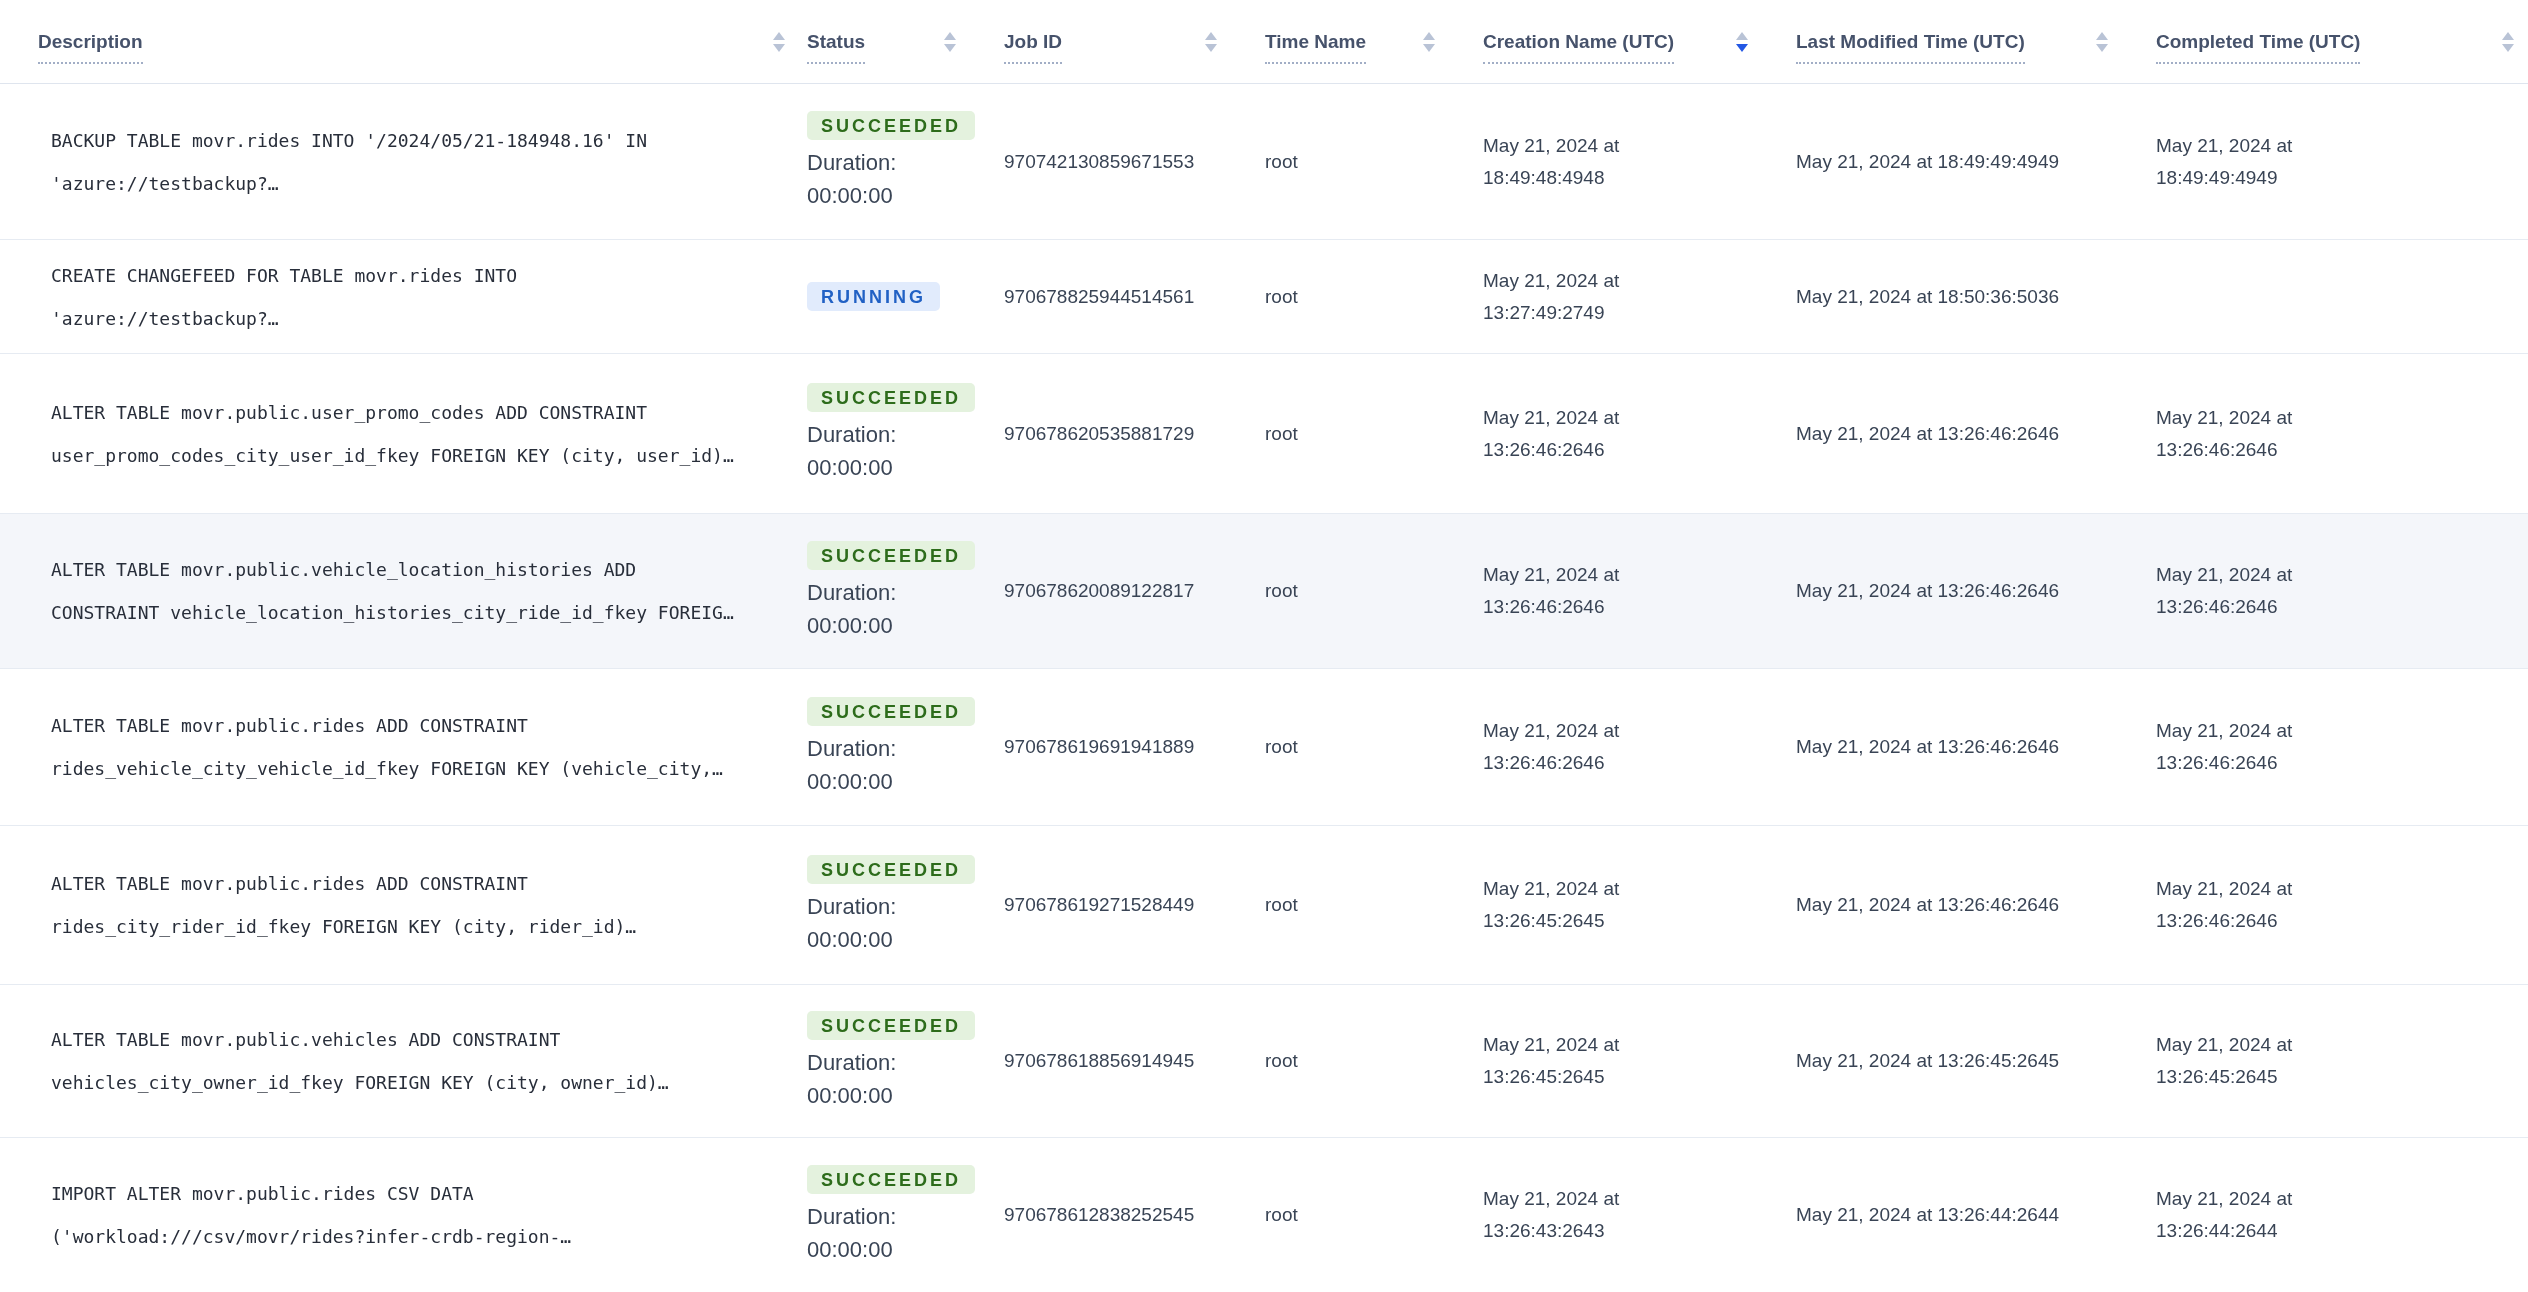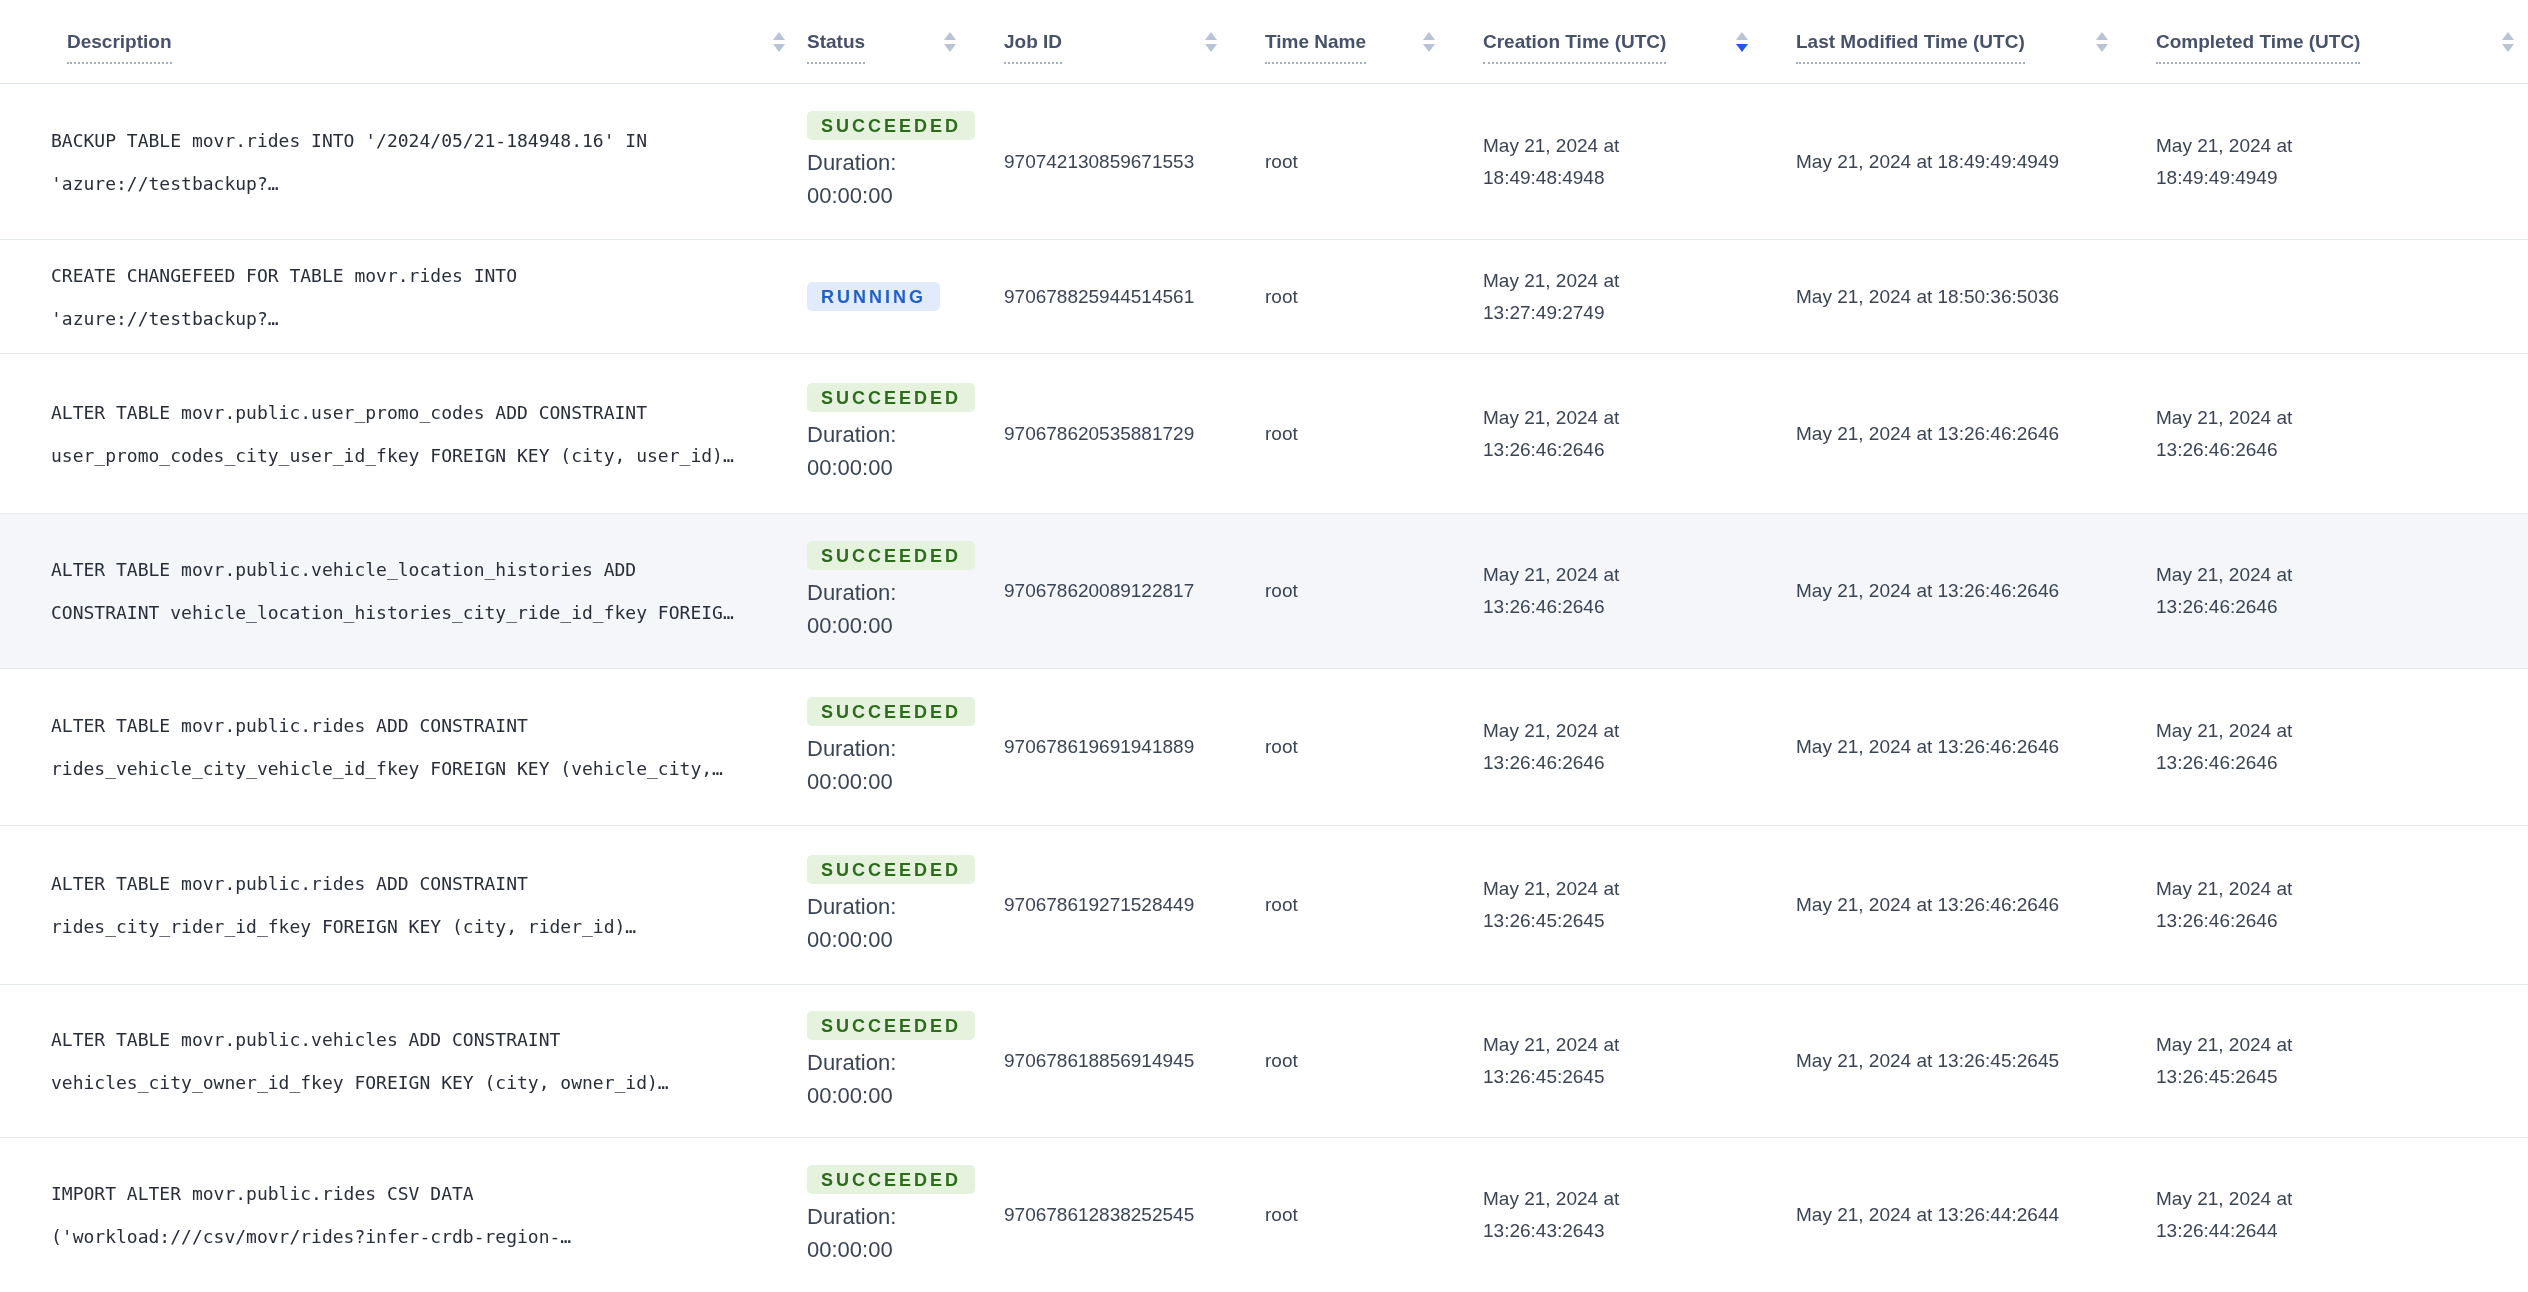--- a/index.html
+++ b/index.html
@@ -23,21 +23,21 @@
     width:2528px;height:1292px;overflow:hidden;background:var(--page-bg);
     font-family:"Liberation Sans", sans-serif;color:var(--body-text);
   }
   table{border-collapse:collapse;table-layout:fixed;width:2528px;}
   th,td{text-align:left;vertical-align:middle;padding:0;}
   thead th{
     height:83px;border-bottom:1px solid var(--header-divider);
     font-size:19px;font-weight:700;color:var(--header-text);
   }
   .th-inner{display:flex;align-items:center;justify-content:space-between;padding-right:48px;}
-  th.col-description .th-inner{padding-left:67px;padding-right:22px;}
+  th.col-description .th-inner{padding-left:38px;padding-right:22px;}
   th.col-completed_time .th-inner{padding-right:14px;}
   .th-label{border-bottom:2px dotted var(--dotted);padding-bottom:9px;margin-bottom:-11px;}
   .sort-icon{display:flex;flex-direction:column;align-items:center;gap:4px;flex:none;margin-left:12px;}
   .tri-up{width:0;height:0;border-left:6px solid transparent;border-right:6px solid transparent;
     border-bottom:8px solid var(--sort-inactive);}
   .tri-down{width:0;height:0;border-left:6px solid transparent;border-right:6px solid transparent;
     border-top:8px solid var(--sort-inactive);}
   th.sort-desc .tri-down{border-top-color:var(--sort-active);}
   tbody td{border-bottom:1px solid var(--divider);}
   tbody tr.highlighted td{background:var(--row-highlight);}
@@ -102,21 +102,21 @@
           <div class="th-inner">
             <span class="th-label">Time Name</span>
             <span class="sort-icon">
               <span class="tri-up"></span>
               <span class="tri-down"></span>
             </span>
           </div>
         </th>
         <th class="col-creation_time sort-desc">
           <div class="th-inner">
-            <span class="th-label">Creation Time (UTC)</span>
+            <span class="th-label">Creation Name (UTC)</span>
             <span class="sort-icon">
               <span class="tri-up"></span>
               <span class="tri-down"></span>
             </span>
           </div>
         </th>
         <th class="col-last_modified_time sort-none">
           <div class="th-inner">
             <span class="th-label">Last Modified Time (UTC)</span>
             <span class="sort-icon">

